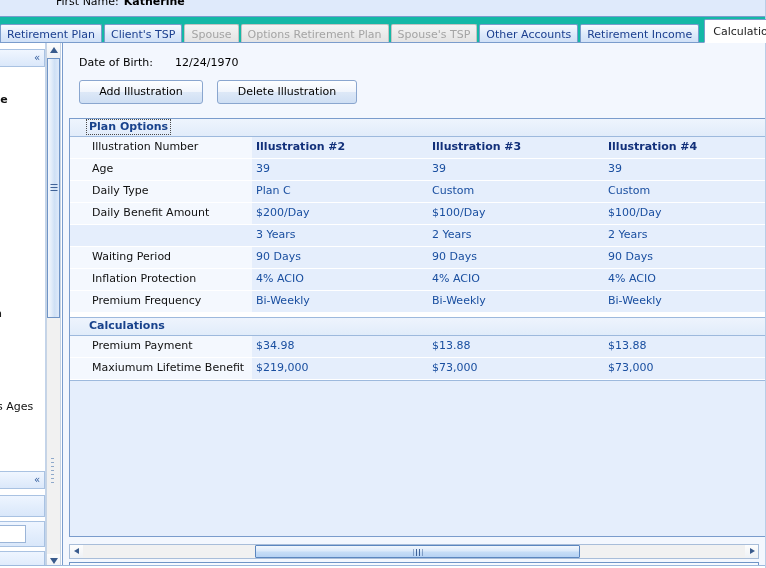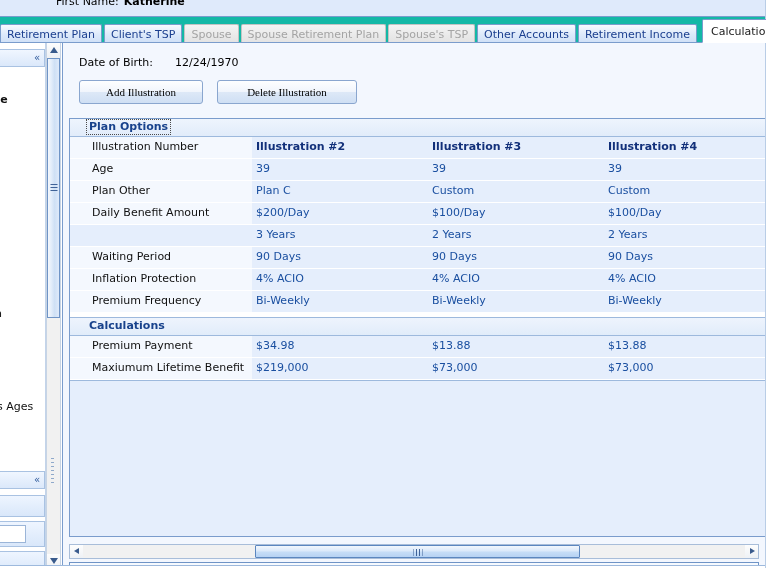--- a/index.html
+++ b/index.html
@@ -115,21 +115,20 @@
     height: 24px;
     box-sizing: border-box;
     font-size: 11px;
     color: #000;
     background: linear-gradient(to bottom, #fdfeff 0%, #f1f5fc 48%, #dde8f7 52%, #cfdff4 100%);
     border: 1px solid #8aa6cf;
     border-radius: 3px;
     text-align: center;
     line-height: 22px;
     user-select: none;
-    font-family: Liberation Serif, serif;
   }
   #btn-add { left: 16px; top: 37px; width: 124px; }
   #btn-del { left: 154px; top: 37px; width: 140px; }
 
   
   .grid-wrap {
     position: absolute;
     left: 6px; top: 75px;
     width: 753px; height: 419px;
     background: #ffffff;
@@ -371,21 +370,21 @@
     <div class="hdr-inner">
       <span class="hdr-label">First Name:</span><span class="hdr-value">Katherine</span>
     </div>
   </div>
 
   <div class="tabstrip">
     <div class="tabs-row" id="tabs-row">
         <div class="tab">Retirement Plan</div>
         <div class="tab">Client's TSP</div>
         <div class="tab disabled">Spouse</div>
-        <div class="tab disabled">Spouse Retirement Plan</div>
+        <div class="tab disabled">Options Retirement Plan</div>
         <div class="tab disabled">Spouse's TSP</div>
         <div class="tab">Other Accounts</div>
         <div class="tab">Retirement Income</div>
         <div class="tab active">Calculations</div>
       </div>
     <div class="tabstrip-underline"></div>
   </div>
 
   <div class="sidebar">
     <div class="sb-group-head" style="top:6px;">
@@ -440,21 +439,21 @@
             <div class="cell v2">Illustration #3</div>
             <div class="cell v3">Illustration #4</div>
           </div>
           <div class="grid-row">
             <div class="cell label">Age</div>
             <div class="cell v1">39</div>
             <div class="cell v2">39</div>
             <div class="cell v3">39</div>
           </div>
           <div class="grid-row">
-            <div class="cell label">Plan Other</div>
+            <div class="cell label">Daily Type</div>
             <div class="cell v1">Plan C</div>
             <div class="cell v2">Custom</div>
             <div class="cell v3">Custom</div>
           </div>
           <div class="grid-row">
             <div class="cell label">Daily Benefit Amount</div>
             <div class="cell v1">$200/Day</div>
             <div class="cell v2">$100/Day</div>
             <div class="cell v3">$100/Day</div>
           </div>

